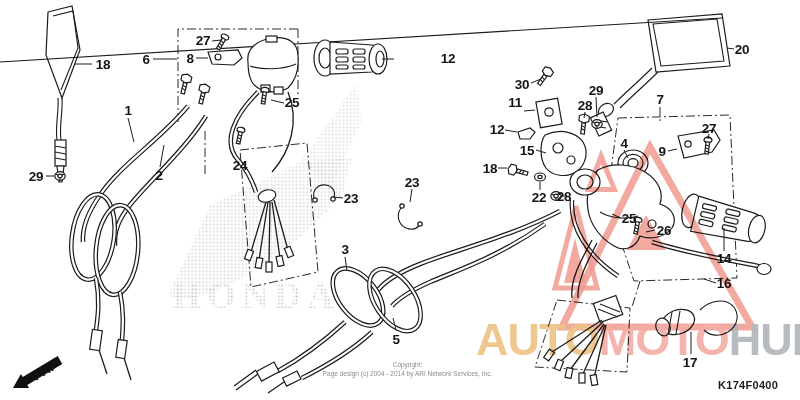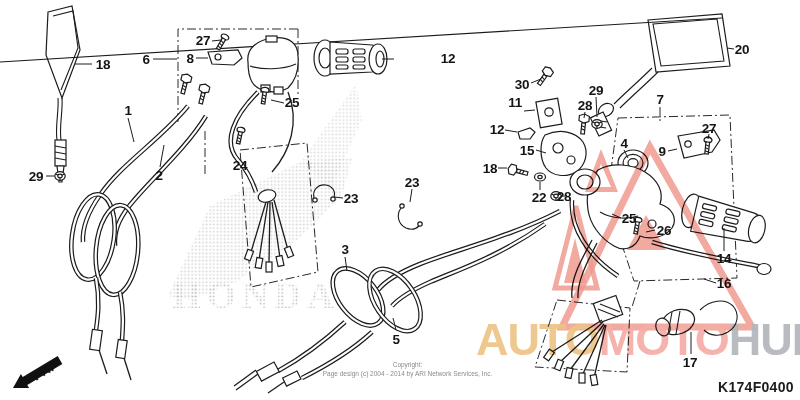--- a/index.html
+++ b/index.html
@@ -11,21 +11,21 @@
            font-size:13.5px;color:#141414;letter-spacing:-0.3px;cursor:pointer;
            font-family:"Liberation Sans", sans-serif;}
   
   #wm-layer{position:absolute;left:0;top:0;width:800px;height:400px;
             mix-blend-mode:multiply;pointer-events:none;}
   #wm-brand{position:absolute;left:476px;top:317px;white-space:nowrap;
             font-weight:bold;font-size:45px;letter-spacing:-1px;line-height:1;
             font-family:"Liberation Sans", sans-serif;opacity:.92;}
   #wm-brand span{display:inline-block;text-align:center;}
   
-  #code{position:absolute;left:718px;top:379px;font-weight:bold;font-size:14px;
+  #code{position:absolute;left:718px;top:379px;font-weight:bold;font-size:11px;
         color:#1c1c1c;letter-spacing:0.3px;}
   #copyright{position:absolute;left:300px;top:360px;width:215px;text-align:center;
              color:#8b8b8b;font-size:6.5px;line-height:9px;}
   svg .part{fill:#ffffff;stroke:#1c1c1c;stroke-width:1.2;}
   svg .ln{fill:none;stroke:#1c1c1c;stroke-width:1.1;}
   svg .cbl-out{fill:none;stroke:#1c1c1c;stroke-width:4.6;}
   svg .cbl-in{fill:none;stroke:#ffffff;stroke-width:2.2;}
   svg .wire{fill:none;stroke:#1c1c1c;stroke-width:1.3;}
   svg .dash{fill:none;stroke:#2a2a2a;stroke-width:1;stroke-dasharray:9 3 2 3;}
   svg .leader{fill:none;stroke:#1c1c1c;stroke-width:1;}

